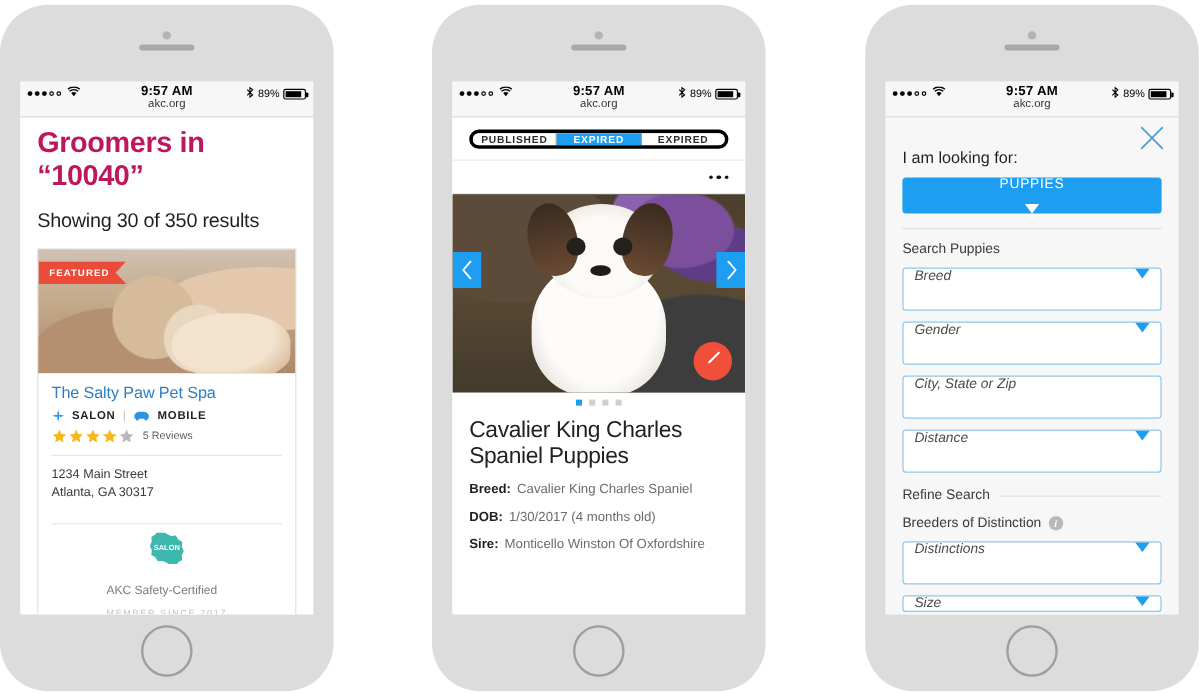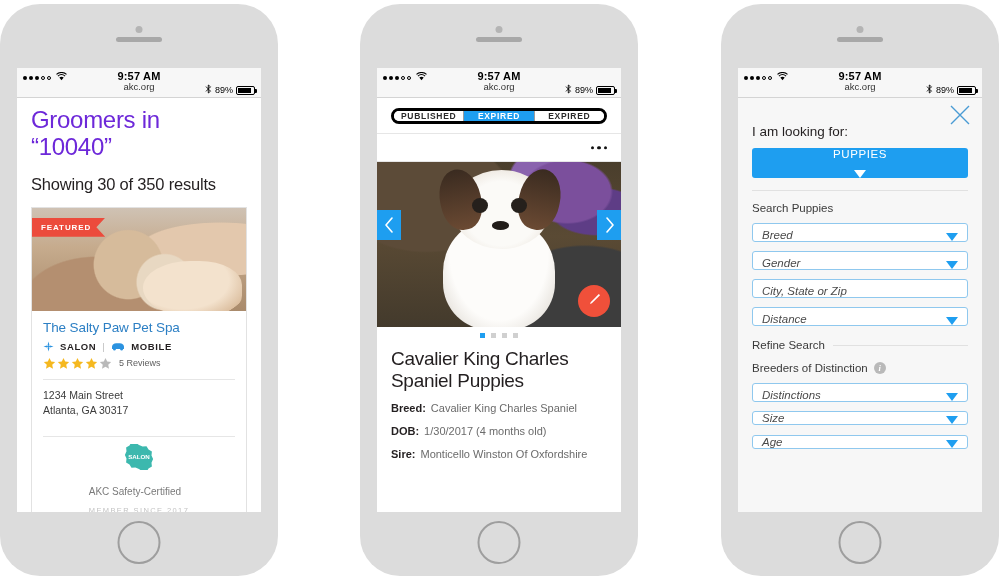--- a/index.html
+++ b/index.html
@@ -85,21 +85,21 @@
   .dot-f { background: #000; }
   .dot-e { background: transparent; border: 1px solid #000; width: 4px; height: 4px; }
   .wifi { margin-left: 2px; }
   .sb-center {
     position: absolute; left: 0; right: 0; top: 2px;
     text-align: center;
   }
   .sb-time { font-weight: bold; font-size: 11px; letter-spacing: .2px; }
   .sb-url { font-size: 9.5px; color: #333; margin-top: -1px; }
   .sb-right {
-    position: absolute; right: 6px; top: 16px;
+    position: absolute; right: 6px; top: 4px;
     display: flex; align-items: center; gap: 3px;
     font-size: 9px;
   }
   .batt {
     width: 19px; height: 9px;
     border: 1px solid #000;
     border-radius: 2px;
     position: relative;
     padding: 1px;
   }
@@ -112,21 +112,21 @@
   .screen-body {
     height: 414px;
     overflow: hidden;
     position: relative;
     background: #fff;
   }
 
   
   .p1-head { padding: 8px 14px 0 14px; }
   .p1-title {
-    font-size: 24px; font-weight: 400; color: #6d28d9;
+    font-size: 24px; font-weight: 700; color: #be185d;
     line-height: 1.14; letter-spacing: -0.3px;
   }
   .p1-sub {
     font-size: 16.5px; color: #231f20; margin-top: 14px; letter-spacing: -0.2px;
   }
   .card {
     margin: 13px 14px 0 14px;
     border: 1px solid #e2e2e2;
     background: #fff;
   }
@@ -311,24 +311,24 @@
   .sel-primary {
     margin-top: 9px; height: 30px;
     background: #1e9ef0; border-radius: 3px;
     display: flex; align-items: center; justify-content: space-between;
     padding: 0 10px;
     color: #fff; font-size: 11.5px; letter-spacing: .6px; flex-direction: column;
   }
   .rule { height: 1px; background: #e1e1e1; margin: 12px 0 0 0; }
   .p3-sub { font-size: 11.5px; color: #3a3a3a; margin-top: 11px; }
   .fld {
-    margin-top: 9px; height: 19px;
+    margin-top: 9px; height: 36px;
     background: #fff;
     border: 1px solid #8fc8ee; border-radius: 3px;
-    display: flex; align-items: flex-end; justify-content: space-between;
+    display: flex; align-items: flex-start; justify-content: space-between;
     padding: 0 9px;
   }
   .fld span.ph { font-style: italic; font-size: 11.5px; color: #4a4a4a; }
   .caret {
     width: 0; height: 0;
     border-left: 6px solid transparent;
     border-right: 6px solid transparent;
     border-top: 8px solid #1e9ef0;
   }
   .caret.white { border-top-color: #fff; }

